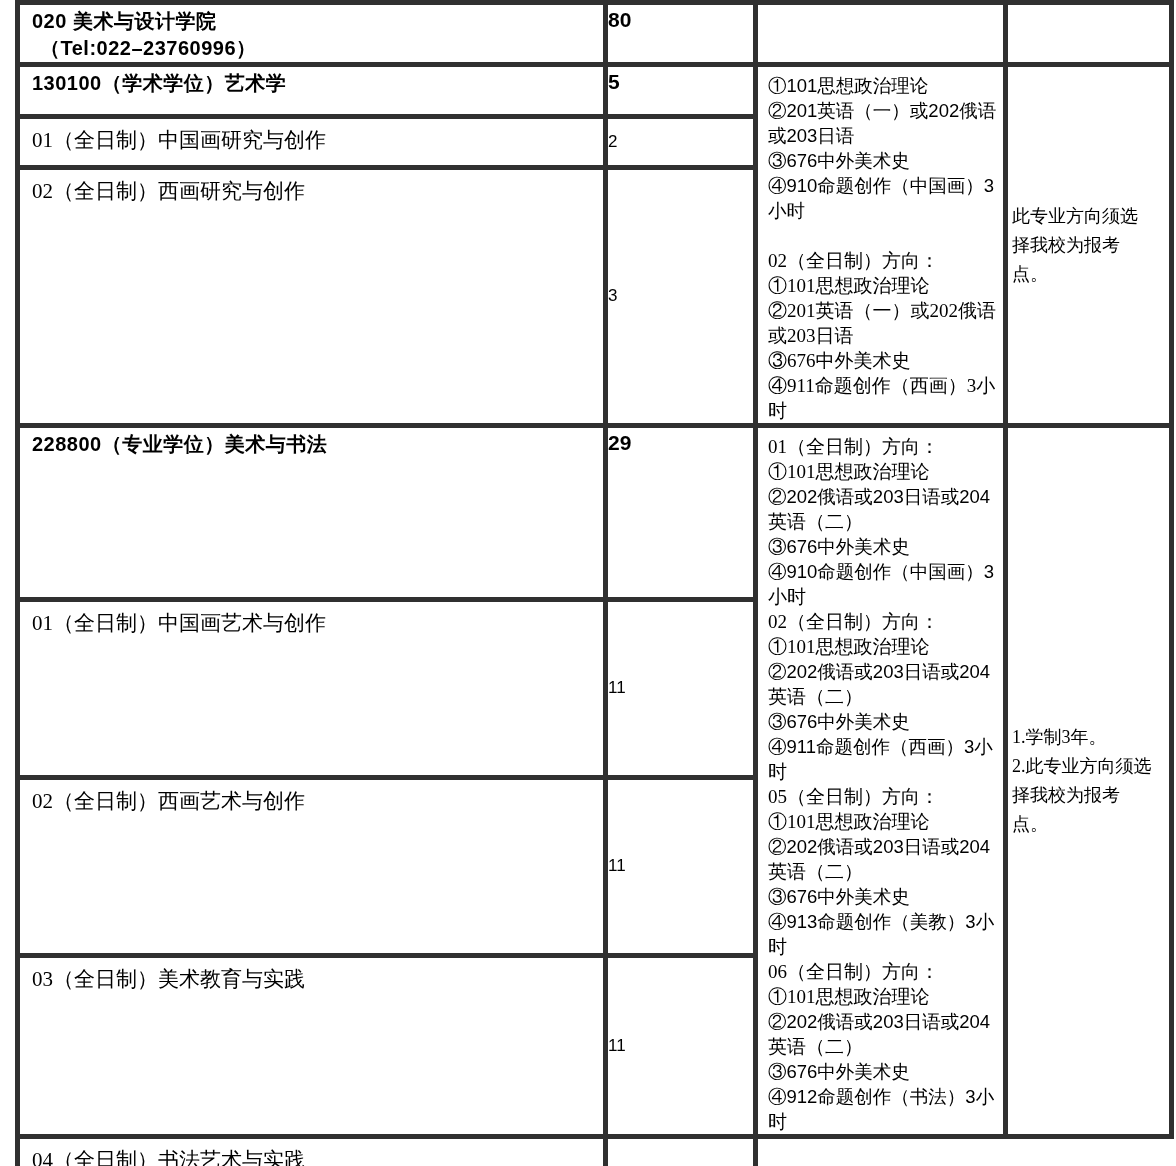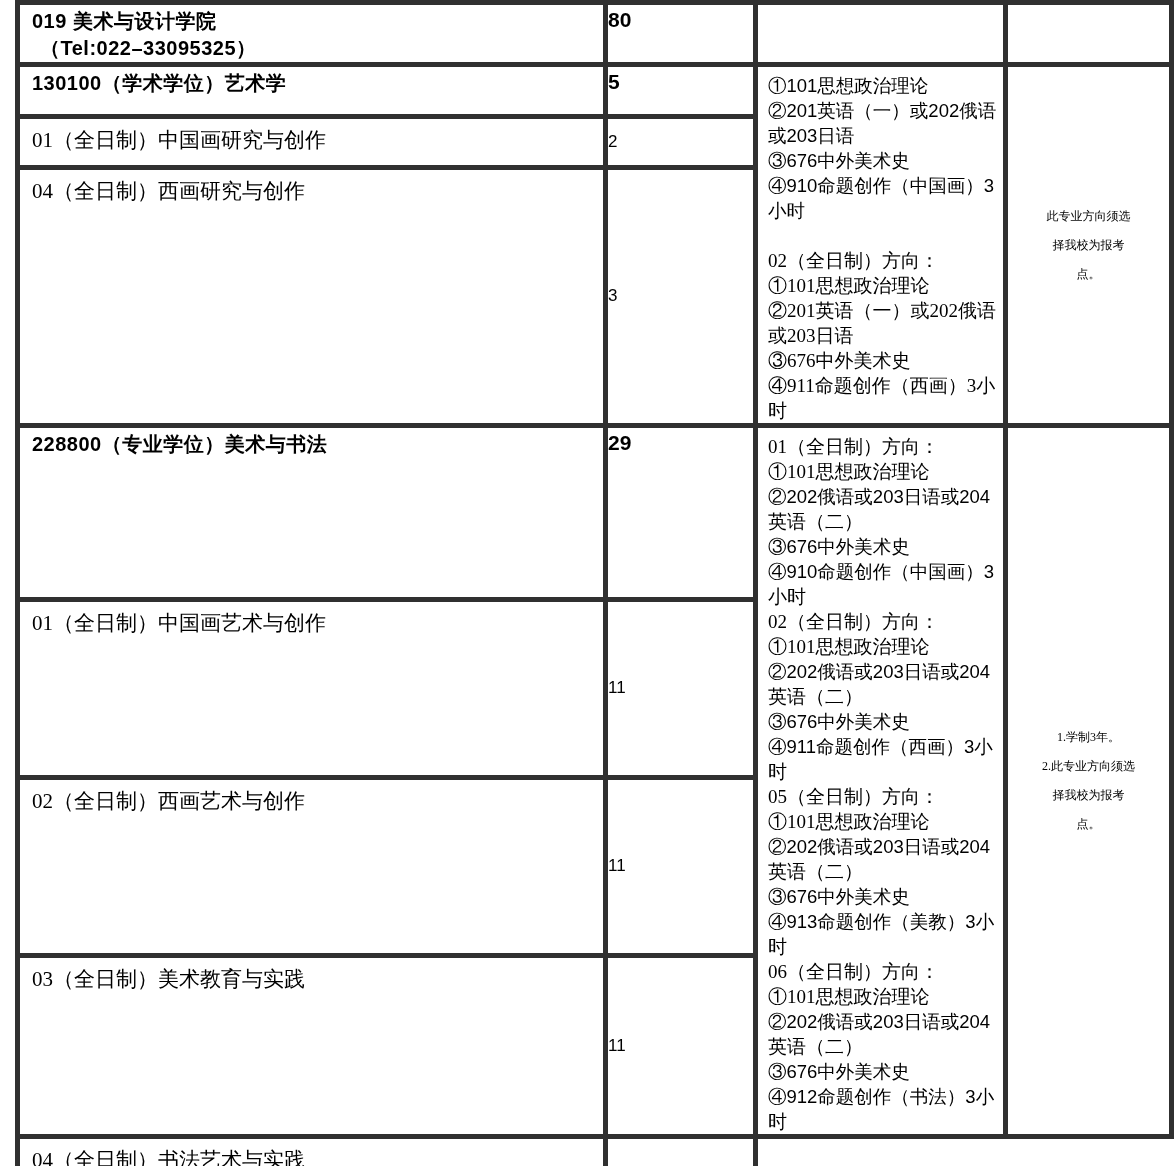--- a/index.html
+++ b/index.html
@@ -78,43 +78,42 @@
     white-space: nowrap;
   }
   .exam .line.s {
     font-family: "Liberation Sans", sans-serif;
     font-size: 18.5px;
   }
 
   
   .remark {
     vertical-align: middle;
-    text-align: center;
     font-family: "Liberation Serif", serif;
-    font-size: 12px;
+    font-size: 18px;
     padding: 0 4px;
   }
   .remark .line { line-height: 29px; }
 </style>
 </head>
 <body>
 
 <table class="tbl">
   <colgroup>
     <col style="width:588px">
     <col style="width:150px">
     <col style="width:250px">
     <col style="width:166px">
   </colgroup>
 
   <tbody>
       <tr class="rA">
     <td class="c1 hdr">
-      <div>019 美术与设计学院</div>
-      <div class="tel">（Tel:022–33095325）</div>
+      <div>020 美术与设计学院</div>
+      <div class="tel">（Tel:022–23760996）</div>
     </td>
     <td class="c2 qtop">80</td>
     <td></td>
     <td></td>
   </tr>
 
   <tr class="rB1">
     <td class="c1 hdr">130100（学术学位）艺术学</td>
     <td class="c2 qtop">5</td>
     <td class="exam" rowspan="3">
@@ -137,21 +136,21 @@
           <div class="line">此专业方向须选</div>
           <div class="line">择我校为报考</div>
           <div class="line">点。</div>
         </td>
   </tr>
   <tr class="rB2">
     <td class="c1 dir">01（全日制）中国画研究与创作</td>
     <td class="c2 qmid">2</td>
   </tr>
   <tr class="rB3">
-    <td class="c1 dir">04（全日制）西画研究与创作</td>
+    <td class="c1 dir">02（全日制）西画研究与创作</td>
     <td class="c2 qmid">3</td>
   </tr>
 
   <tr class="rC1">
     <td class="c1 hdr">228800（专业学位）美术与书法</td>
     <td class="c2 qtop">29</td>
     <td class="exam" rowspan="4">
           <div class="line">01（全日制）方向：</div>
           <div class="line">①101思想政治理论</div>
           <div class="line s">②202俄语或203日语或204</div>

